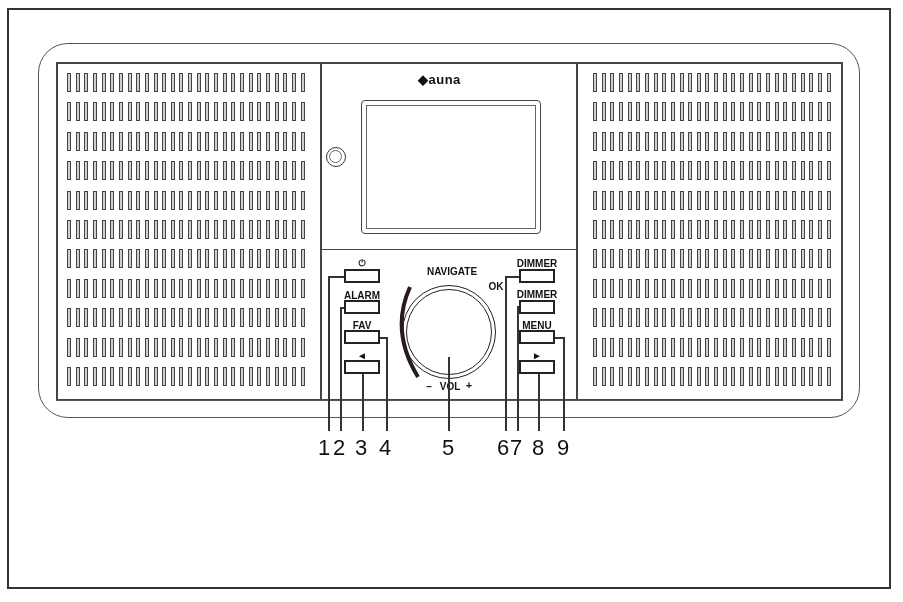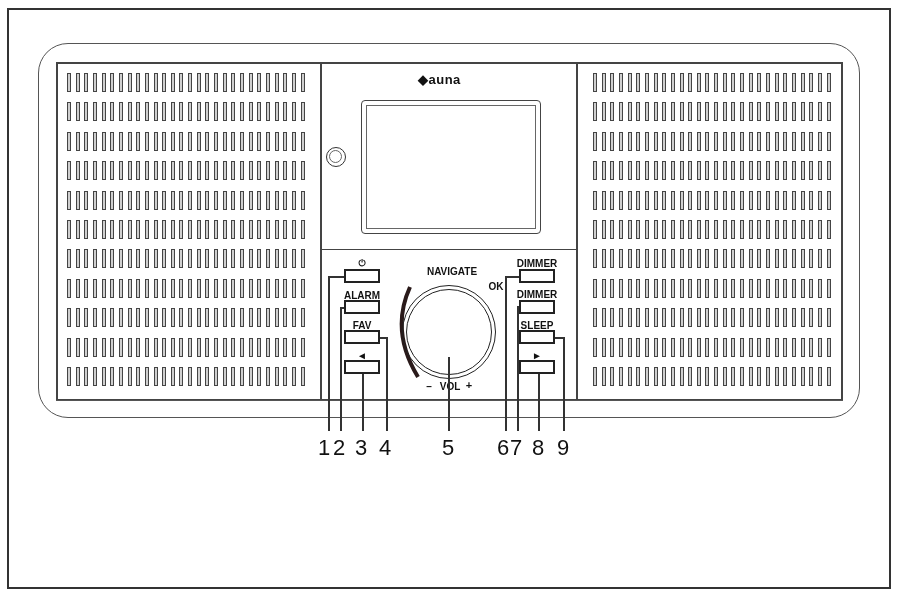--- a/index.html
+++ b/index.html
@@ -53,21 +53,21 @@
 <div class="btn" style="left:344px;top:300px;"></div>
 <span class="btn-label" style="left:362px;top:320px;">FAV</span>
 <div class="btn" style="left:344px;top:330px;"></div>
 <span class="btn-label" style="left:362px;top:350px;">◄</span>
 <div class="btn" style="left:344px;top:360px;"></div>
 
 <span class="btn-label" style="left:537px;top:258px;">DIMMER</span>
 <div class="btn" style="left:519px;top:269px;"></div>
 <span class="btn-label" style="left:537px;top:289px;">DIMMER</span>
 <div class="btn" style="left:519px;top:300px;"></div>
-<span class="btn-label" style="left:537px;top:320px;">SLEEP</span>
+<span class="btn-label" style="left:537px;top:320px;">MENU</span>
 <div class="btn" style="left:519px;top:330px;"></div>
 <span class="btn-label" style="left:537px;top:350px;">►</span>
 <div class="btn" style="left:519px;top:360px;"></div>
 
 <span class="btn-label" style="left:452px;top:266px;">NAVIGATE</span>
 <span class="btn-label" style="left:496px;top:281px;">OK</span>
 <svg class="arc" viewBox="0 0 60 96">
   <path d="M20 4 Q 0 48 28 94" stroke="#2a1a1a" stroke-width="4" fill="none"></path>
 </svg>
 <div class="knob"></div>

